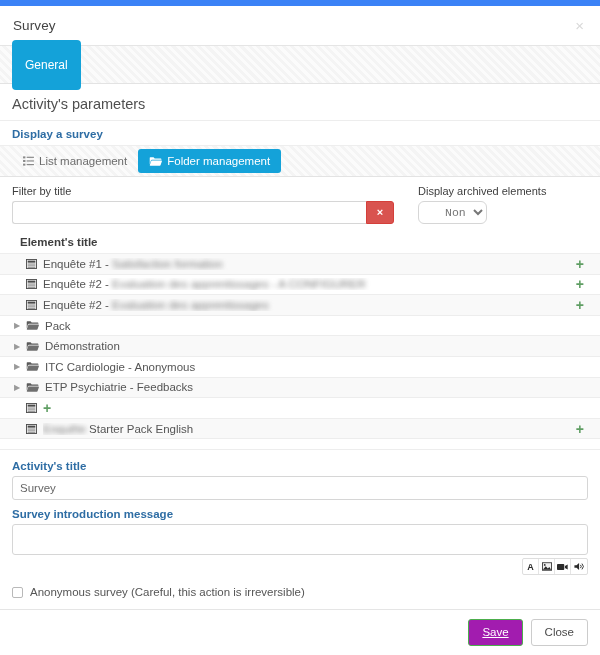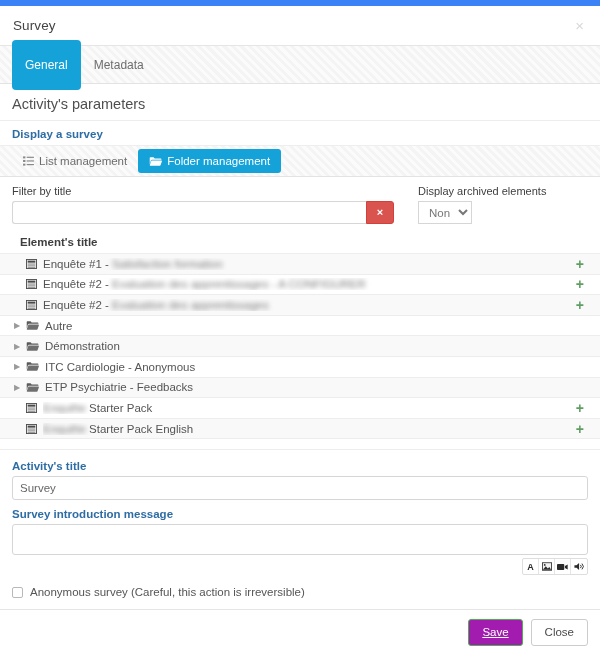--- a/index.html
+++ b/index.html
@@ -155,26 +155,26 @@
     color: #fff;
     font-size: 11px;
     line-height: 1;
     cursor: pointer;
     display: flex; align-items: center; justify-content: center;
     font-weight: bold;
   }
   .archived-select {
     height: 23px;
     border: 1px solid #d6d6d6;
-    border-radius: 0;
+    border-radius: 6px;
     font-size: 11.5px;
     color: #777;
-    padding: 0 4px 0 6px;
+    padding: 0 4px 0 22px;
     background: #fff;
-    font-family: Liberation Sans, sans-serif;
+    font-family: Liberation Mono, monospace;
     min-width: 52px;
   }
 
   
   .table-head {
     font-size: 11.5px;
     font-weight: bold;
     color: #3e3e3e;
     padding: 6px 12px 5px 20px;
   }
@@ -335,21 +335,20 @@
 
 <div class="modal">
 
   <div class="modal-header">
     <span class="modal-title">Survey</span>
     <span class="close-x">×</span>
   </div>
 
   <div class="tabstrip">
     <div class="tab active">General</div>
-    <div class="tab">Metadata</div>
   </div>
 
   <div class="modal-body">
 
     <div class="section-title">Activity's parameters</div>
 
     <div class="subhead">Display a survey</div>
 
     <div class="inner-tabstrip">
       <div class="inner-tab">
@@ -437,21 +436,21 @@
           <span class="plus">+</span>
         </div>
         <div class="row even">
           <span class="caret">▶</span>
           <span class="ricon">
             <svg width="13" height="11" viewBox="0 0 16 13">
               <path fill="#5a5a5a" d="M0.6 1.2h5l1.4 1.6h7.4c.5 0 .9.4.9.9v.6H3.6c-.6 0-1.1.4-1.3.9L.9 10.1V1.9c0-.4.3-.7.7-.7z"></path>
               <path fill="#6f6f6f" d="M3.7 5.2h11.6c.5 0 .8.5.6.9l-1.7 5c-.1.4-.5.6-.9.6H1.6c-.5 0-.8-.5-.6-.9l1.8-5c.1-.4.5-.6.9-.6z"></path>
             </svg>
           </span>
-          <span class="rlabel">Autre</span>
+          <span class="rlabel">Pack</span>
         </div>
         <div class="row odd">
           <span class="caret">▶</span>
           <span class="ricon">
             <svg width="13" height="11" viewBox="0 0 16 13">
               <path fill="#5a5a5a" d="M0.6 1.2h5l1.4 1.6h7.4c.5 0 .9.4.9.9v.6H3.6c-.6 0-1.1.4-1.3.9L.9 10.1V1.9c0-.4.3-.7.7-.7z"></path>
               <path fill="#6f6f6f" d="M3.7 5.2h11.6c.5 0 .8.5.6.9l-1.7 5c-.1.4-.5.6-.9.6H1.6c-.5 0-.8-.5-.6-.9l1.8-5c.1-.4.5-.6.9-.6z"></path>
             </svg>
           </span>
           <span class="rlabel">Démonstration</span>
@@ -480,21 +479,20 @@
           <span class="spacer"></span>
           <span class="ricon">
             <svg width="11" height="10" viewBox="0 0 12 11">
               <rect x="0.5" y="0.5" width="11" height="10" fill="#f0f0f0" stroke="#4a4a4a"></rect>
               <rect x="1.8" y="1.8" width="8.4" height="2.2" fill="#4a4a4a"></rect>
               <rect x="1.8" y="5" width="8.4" height="1.1" fill="#888"></rect>
               <rect x="1.8" y="7" width="8.4" height="1.1" fill="#888"></rect>
               <rect x="1.8" y="9" width="8.4" height="0.9" fill="#888"></rect>
             </svg>
           </span>
-          <span class="rlabel"><span class="blur">Enquête</span> Starter Pack</span>
           <span class="plus">+</span>
         </div>
         <div class="row odd">
           <span class="spacer"></span>
           <span class="ricon">
             <svg width="11" height="10" viewBox="0 0 12 11">
               <rect x="0.5" y="0.5" width="11" height="10" fill="#f0f0f0" stroke="#4a4a4a"></rect>
               <rect x="1.8" y="1.8" width="8.4" height="2.2" fill="#4a4a4a"></rect>
               <rect x="1.8" y="5" width="8.4" height="1.1" fill="#888"></rect>
               <rect x="1.8" y="7" width="8.4" height="1.1" fill="#888"></rect>

